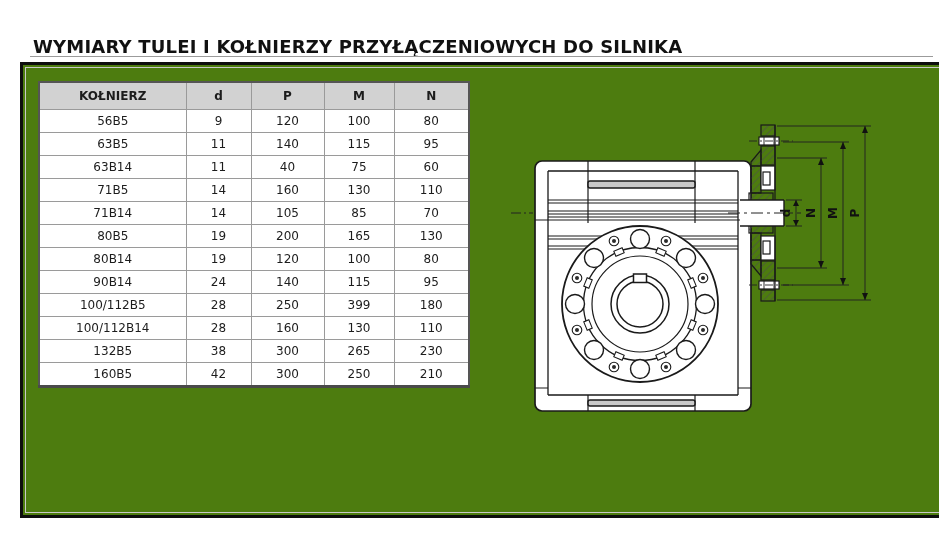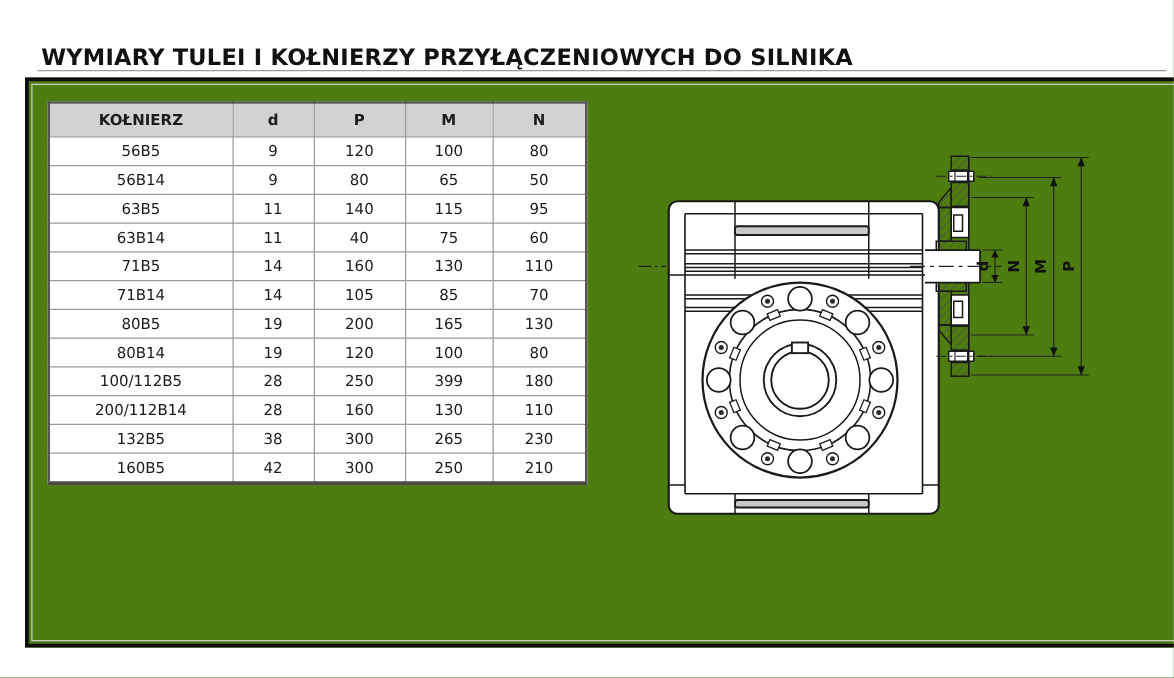--- a/index.html
+++ b/index.html
@@ -59,27 +59,20 @@
     </thead>
     <tbody>
       <tr>
         <td>56B5</td>
           <td>9</td>
           <td>120</td>
           <td>100</td>
           <td>80</td>
       </tr>
       <tr>
-        <td>56B14</td>
-          <td>9</td>
-          <td>80</td>
-          <td>65</td>
-          <td>50</td>
-      </tr>
-      <tr>
         <td>63B5</td>
           <td>11</td>
           <td>140</td>
           <td>115</td>
           <td>95</td>
       </tr>
       <tr>
         <td>63B14</td>
           <td>11</td>
           <td>40</td>
@@ -108,28 +101,35 @@
           <td>130</td>
       </tr>
       <tr>
         <td>80B14</td>
           <td>19</td>
           <td>120</td>
           <td>100</td>
           <td>80</td>
       </tr>
       <tr>
+        <td>90B14</td>
+          <td>24</td>
+          <td>140</td>
+          <td>115</td>
+          <td>95</td>
+      </tr>
+      <tr>
         <td>100/112B5</td>
           <td>28</td>
           <td>250</td>
           <td>399</td>
           <td>180</td>
       </tr>
       <tr>
-        <td>200/112B14</td>
+        <td>100/112B14</td>
           <td>28</td>
           <td>160</td>
           <td>130</td>
           <td>110</td>
       </tr>
       <tr>
         <td>132B5</td>
           <td>38</td>
           <td>300</td>
           <td>265</td>

